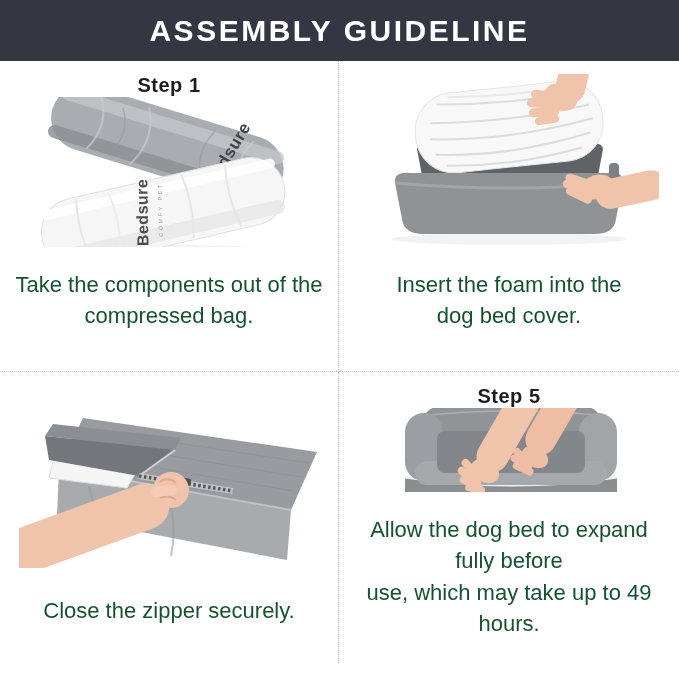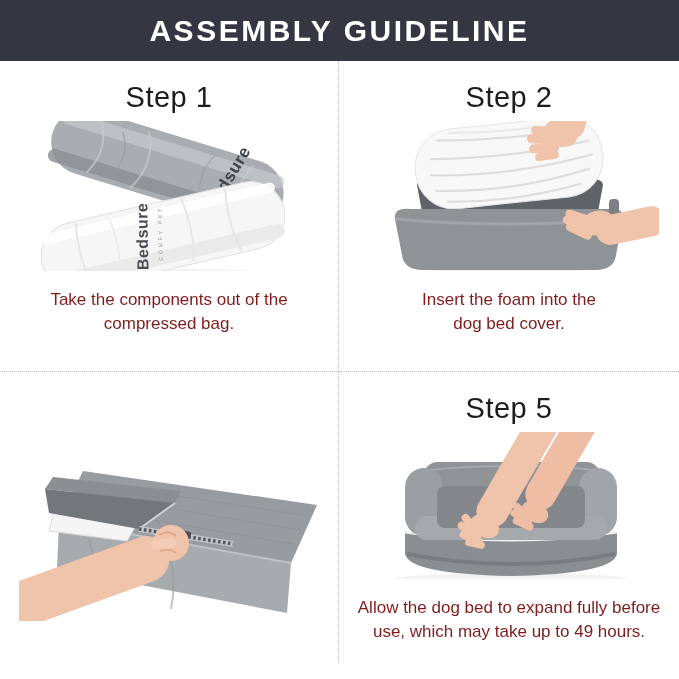--- a/index.html
+++ b/index.html
@@ -33,42 +33,42 @@
   .quad {
     box-sizing: border-box;
     display: flex;
     flex-direction: column;
     align-items: center;
     padding-top: 13px;
   }
   .quad.q1, .quad.q2 { border-bottom: 1px dotted #bdbdbd; }
   .quad.q1, .quad.q3 { border-right: 1px dotted #bdbdbd; }
   .step-title {
-    margin: 7px;
-    font-size: 29px;
-    font-weight: 400;
+    margin: 0;
+    font-size: 20px;
+    font-weight: 700;
     color: #1d1d1f;
     letter-spacing: 0.5px;
   }
   .illustration {
     flex: 1;
     display: flex;
     align-items: center;
     justify-content: center;
     width: 100%;
     overflow: hidden;
   }
   .caption {
     min-height: 62px;
     padding: 0 12px 18px 12px;
     box-sizing: border-box;
     text-align: center;
-    font-size: 17px;
+    font-size: 22px;
     line-height: 1.42;
-    color: #7f1d1d;
+    color: #14532d;
     white-space: pre-line;
   }
   svg { display: block; }
   svg text { font-family: "Liberation Sans", sans-serif; }
 </style>
 </head>
 <body>
 
 <div class="page">
 
@@ -102,21 +102,20 @@
             <text transform="translate(122,158) rotate(-78)" font-size="16" font-weight="600" fill="#4a4e54" letter-spacing="0.5">Bedsure</text>
             <text transform="translate(138,152) rotate(-78)" font-size="5.5" letter-spacing="2.5" fill="#9a9a9a">COMFY PET</text>
           </g>
         </svg>
       </div>
       <p class="caption">Take the components out of the
 compressed bag.</p>
     </section>
 
     <section class="quad q2">
-      <h2 class="step-title">Step 2</h2>
       <div class="illustration">
         <svg width="300" height="178" viewBox="0 0 300 178" role="img" aria-label="hands inserting rolled white foam into a gray dog bed cover">
           <ellipse cx="150" cy="168" rx="118" ry="6" fill="#000000" opacity="0.05"></ellipse>
 
           <g>
             <path d="M58,78 Q58,72 70,72 L232,72 Q244,72 244,78 L238,110 L64,110 Z" fill="#5f6367"></path>
             <path d="M64,110 L238,110 L236,118 L66,118 Z" fill="#4e5256"></path>
           </g>
 
           <g transform="rotate(-6 150 55)">
@@ -183,20 +182,21 @@
           </g>
 
           <g>
             <rect x="-34" y="118" width="190" height="46" rx="23" fill="#f0c3ab" transform="rotate(-20 60 145)"></rect>
             <circle cx="152" cy="100" r="18" fill="#f0c3ab"></circle>
             <path d="M140,92 q9,-6 17,1 M139,100 q10,-5 18,2 M141,108 q9,-4 16,2" stroke="#dfa98e" stroke-width="2" fill="none"></path>
             <rect x="132" y="96" width="26" height="10" rx="5" fill="#f4ccb6" transform="rotate(-6 145 101)"></rect>
           </g>
         </svg>
       </div>
+      <p class="caption">Close the zipper securely.</p>
     </section>
 
     <section class="quad q4">
       <h2 class="step-title">Step 5</h2>
       <div class="illustration">
         <svg width="300" height="178" viewBox="0 0 300 178" role="img" aria-label="hands pressing the center of the expanding gray bolster dog bed">
           <ellipse cx="152" cy="164" rx="120" ry="7" fill="#000000" opacity="0.05"></ellipse>
 
           <g>
             <path d="M46,116 Q152,132 258,116 L258,138 Q254,158 152,160 Q50,158 46,138 Z" fill="#8b8e91"></path>

